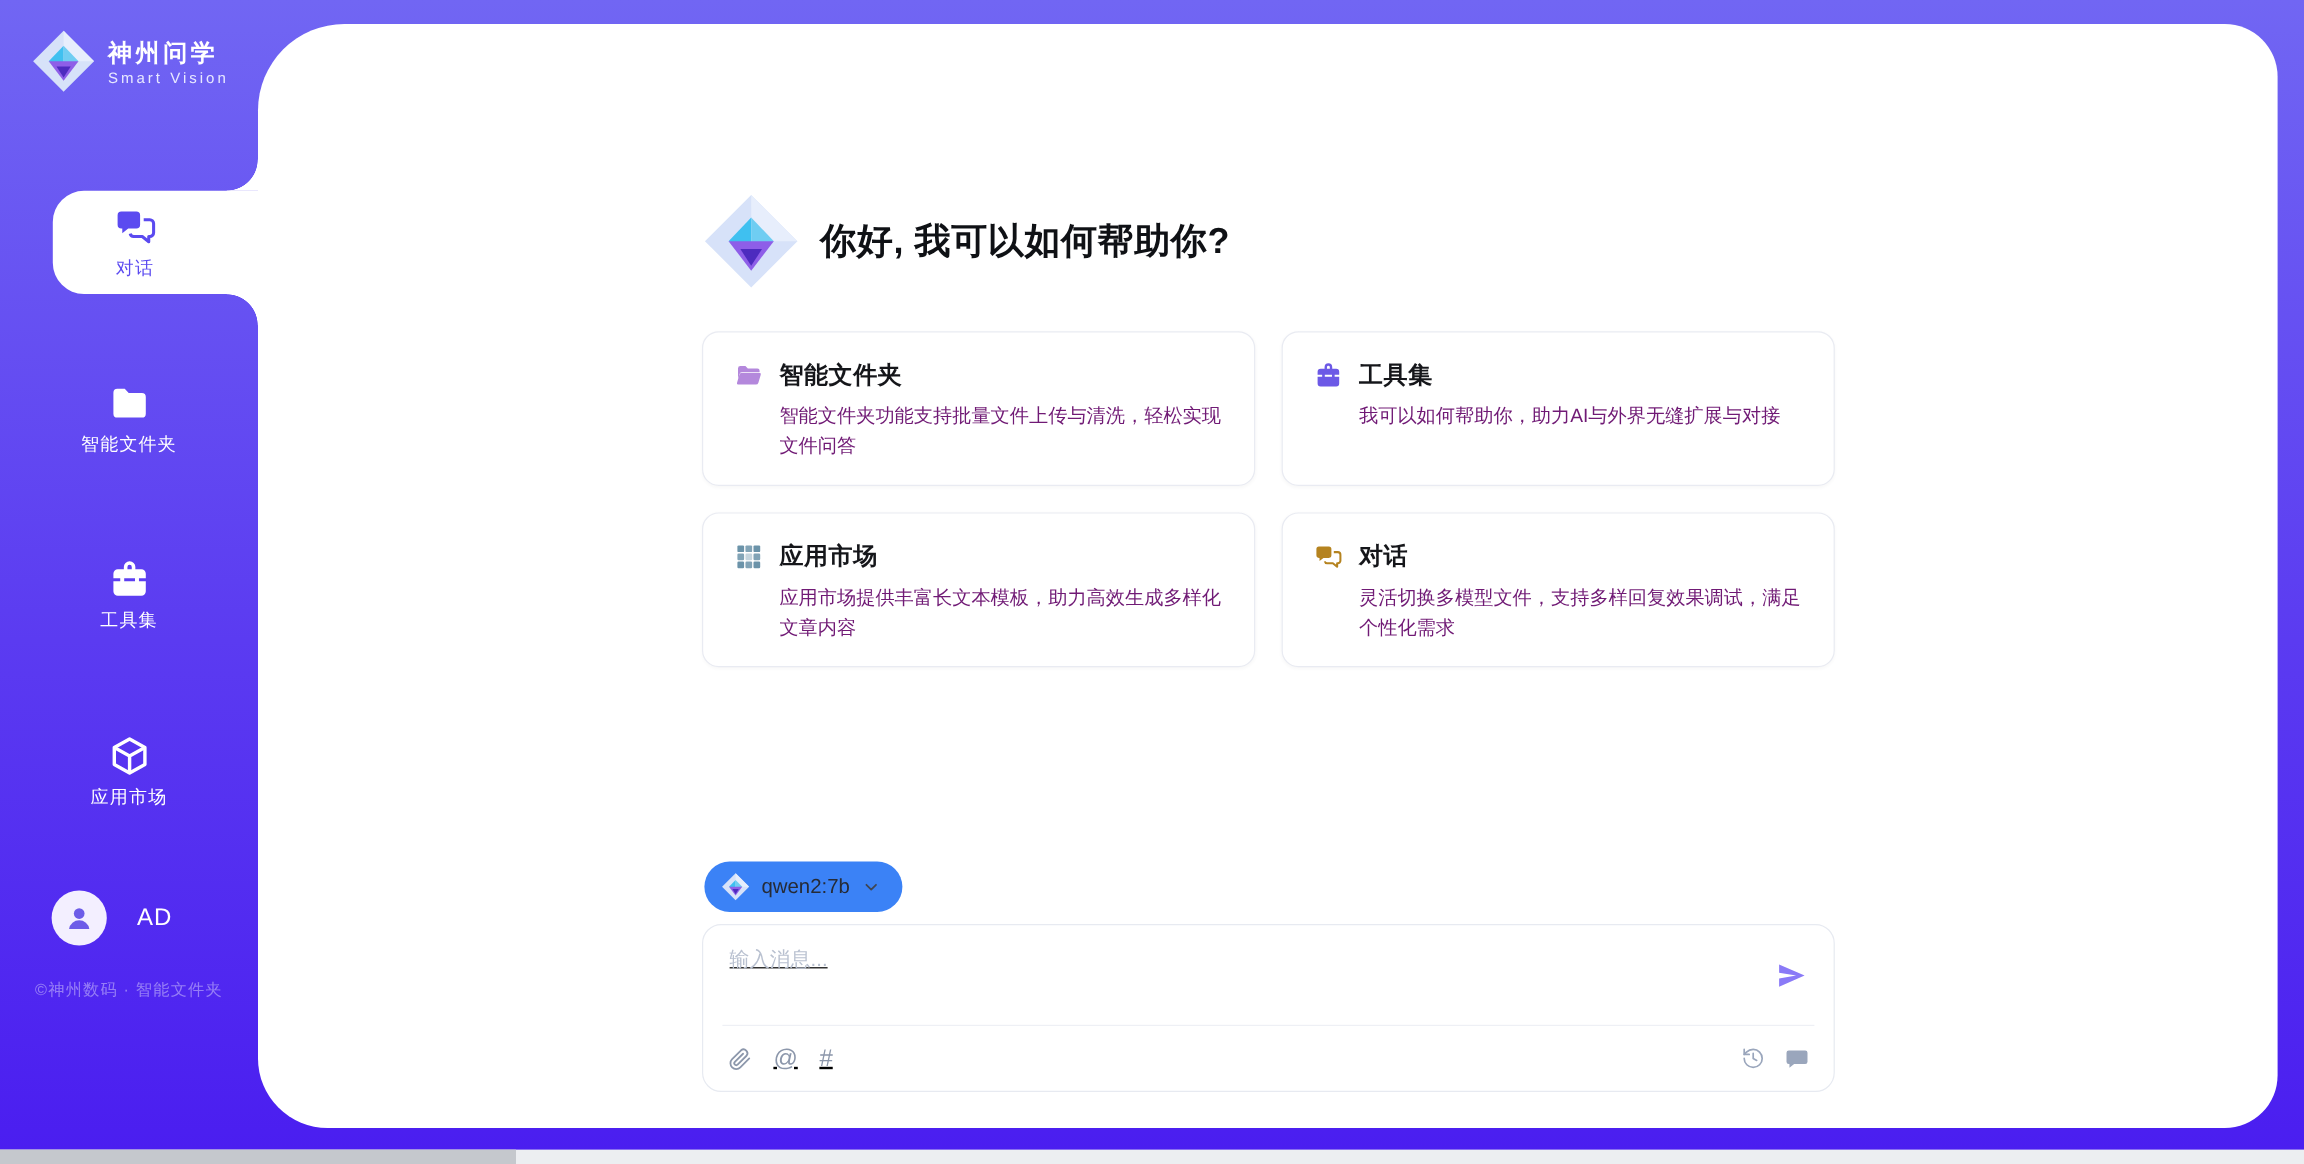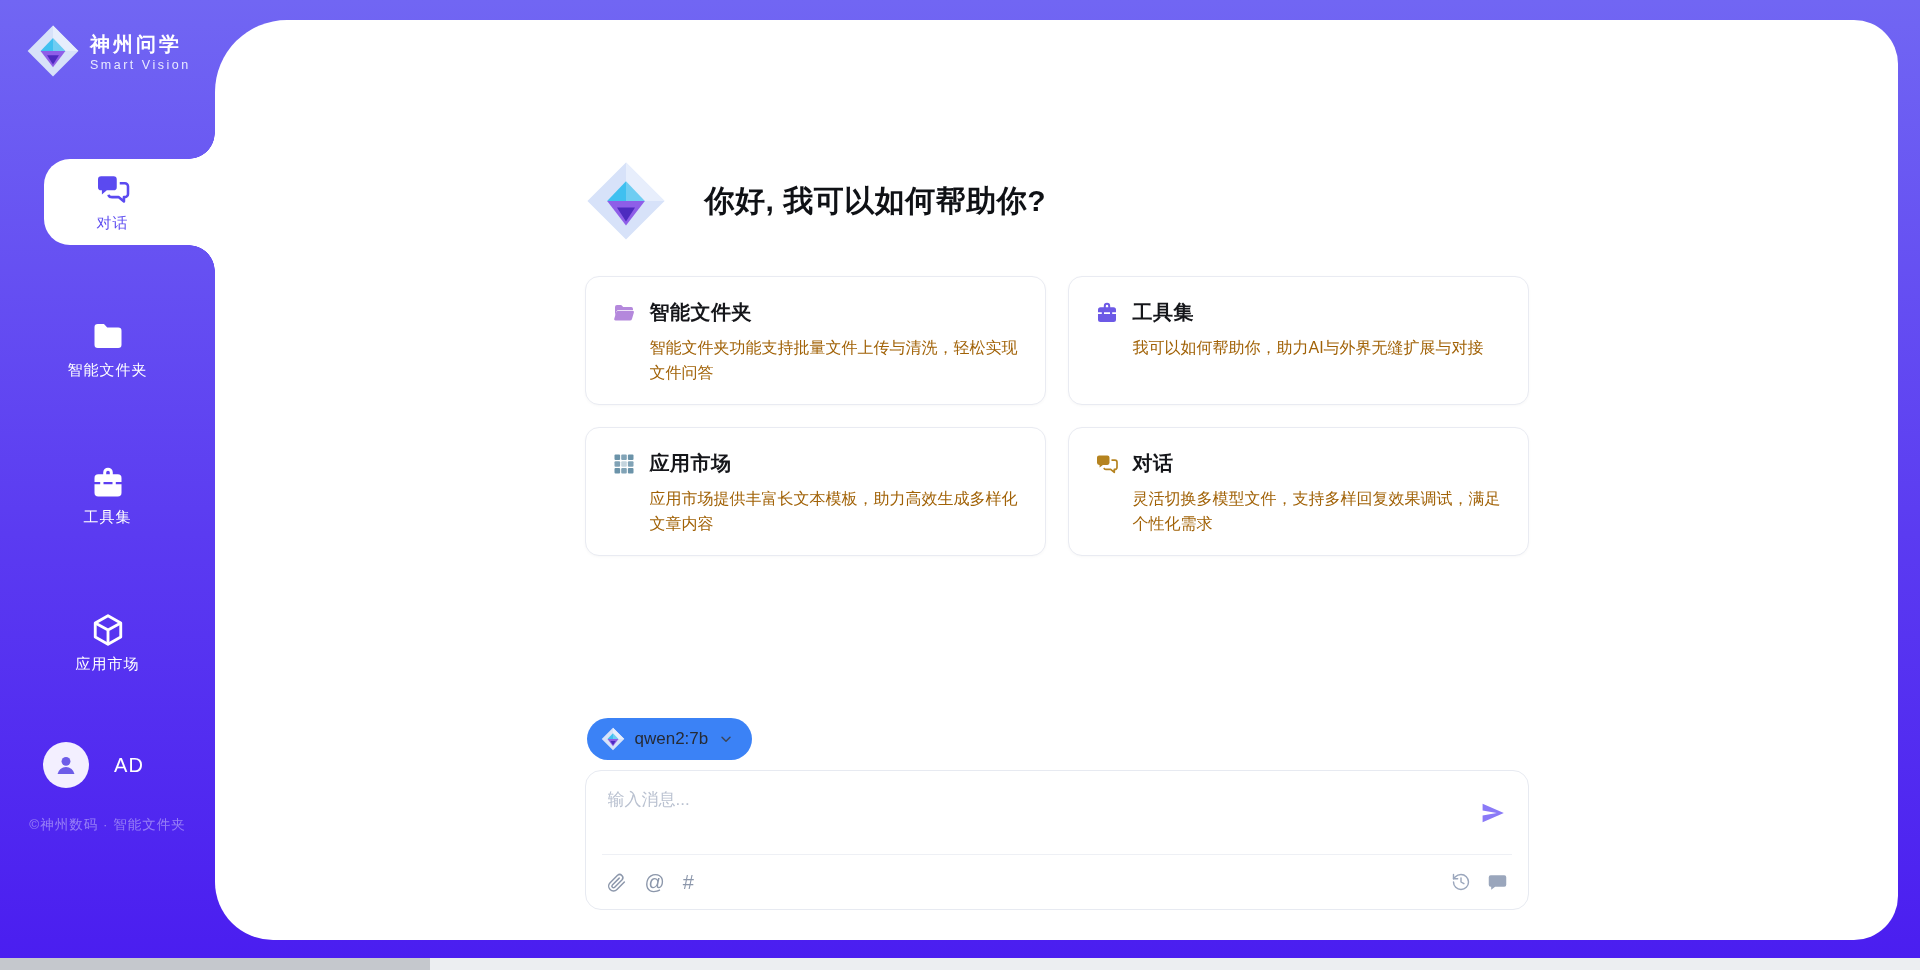--- a/index.html
+++ b/index.html
@@ -31,37 +31,37 @@
     justify-content: center; padding-right: 28px; cursor: pointer; }
   .avatar { width: 46px; height: 46px; border-radius: 50%; background: #f3efff;
     display: flex; align-items: center; justify-content: center; color: #6d5ce8; }
   .user-name { color: #fff; font-size: 20px; font-weight: 500; letter-spacing: 1px; }
   .side-footer { margin-top: 28px; text-align: center; color: rgba(255,255,255,0.4);
     font-size: 13.5px; letter-spacing: 1px; }
   
   .content { position: absolute; left: 215px; top: 20px; right: 22px; bottom: 30px;
     background: #fff; border-radius: 72px 44px 44px 58px; overflow: hidden; z-index: 1; }
   .inner { width: 944px; margin: 0 auto; height: 100%; display: flex; flex-direction: column; }
-  .greeting { margin-top: 140px; display: flex; align-items: center; gap: 38px; text-align: right; }
+  .greeting { margin-top: 140px; display: flex; align-items: center; gap: 17px; text-align: right; }
   .greeting h1 { font-size: 30px; font-weight: 700; color: #0f1115; letter-spacing: 0.5px; }
   .cards { margin-top: 34px; display: grid; grid-template-columns: 1fr 1fr; gap: 22px; }
   .card { background: #fff; border: 1px solid #e9ebf2; border-radius: 14px;
     padding: 22px 26px; height: 129px; cursor: pointer; box-shadow: 0 1px 3px rgba(20,24,40,0.03); }
   .card-head { display: flex; align-items: center; gap: 14px; }
   .card-head h3 { font-size: 20px; font-weight: 700; color: #15161a; letter-spacing: 0.5px; }
-  .card p { margin: 10px 0 0 38px; font-size: 16px; line-height: 1.55; color: #a16207; }
+  .card p { margin: 10px 0 0 38px; font-size: 16px; line-height: 1.55; color: #701a75; }
   
   .composer { margin-top: auto; margin-bottom: 30px; }
   .model-pill { display: inline-flex; align-items: center; gap: 10px; height: 42px;
     padding: 0 18px 0 14px; border-radius: 21px; background: #3b82f6; cursor: pointer;
     margin-bottom: 10px; margin-left: 2px; }
   .model-pill .model-name { font-size: 17px; color: #262b36; font-weight: 500; }
   .model-pill .chev { color: #3f4654; }
   .input-box { height: 140px; display: flex; flex-direction: column;
-    border: 1px solid #e7eaf1; border-radius: 16px; background: #fff; }
+    border: 1px solid #e7eaf1; border-radius: 16px; background: #fff; text-decoration: underline; }
   .input-row { flex: 1; display: flex; align-items: flex-start; gap: 16px; padding: 17px 22px 0 22px; }
   .input-row textarea { flex: 1; height: 50px; border: none; outline: none; resize: none;
     background: transparent; font-family: "Liberation Sans", sans-serif; font-size: 17px; color: #333a47; }
   .input-row textarea::placeholder { color: #b9c1d0; }
   .send-btn { color: #8a7af7; margin-top: 12px; cursor: pointer; }
   .divider { height: 1px; background: #eef0f5; margin: 0 16px; }
   .tools-row { height: 54px; display: flex; align-items: center; padding: 0 20px; }
   .tools-left { display: flex; align-items: center; gap: 18px; color: #8c97ab; }
   .tools-right { margin-left: auto; display: flex; align-items: center; gap: 16px; color: #9aa6bc; }
   .glyph { font-size: 20px; line-height: 1; color: #8c97ab; cursor: pointer; }

